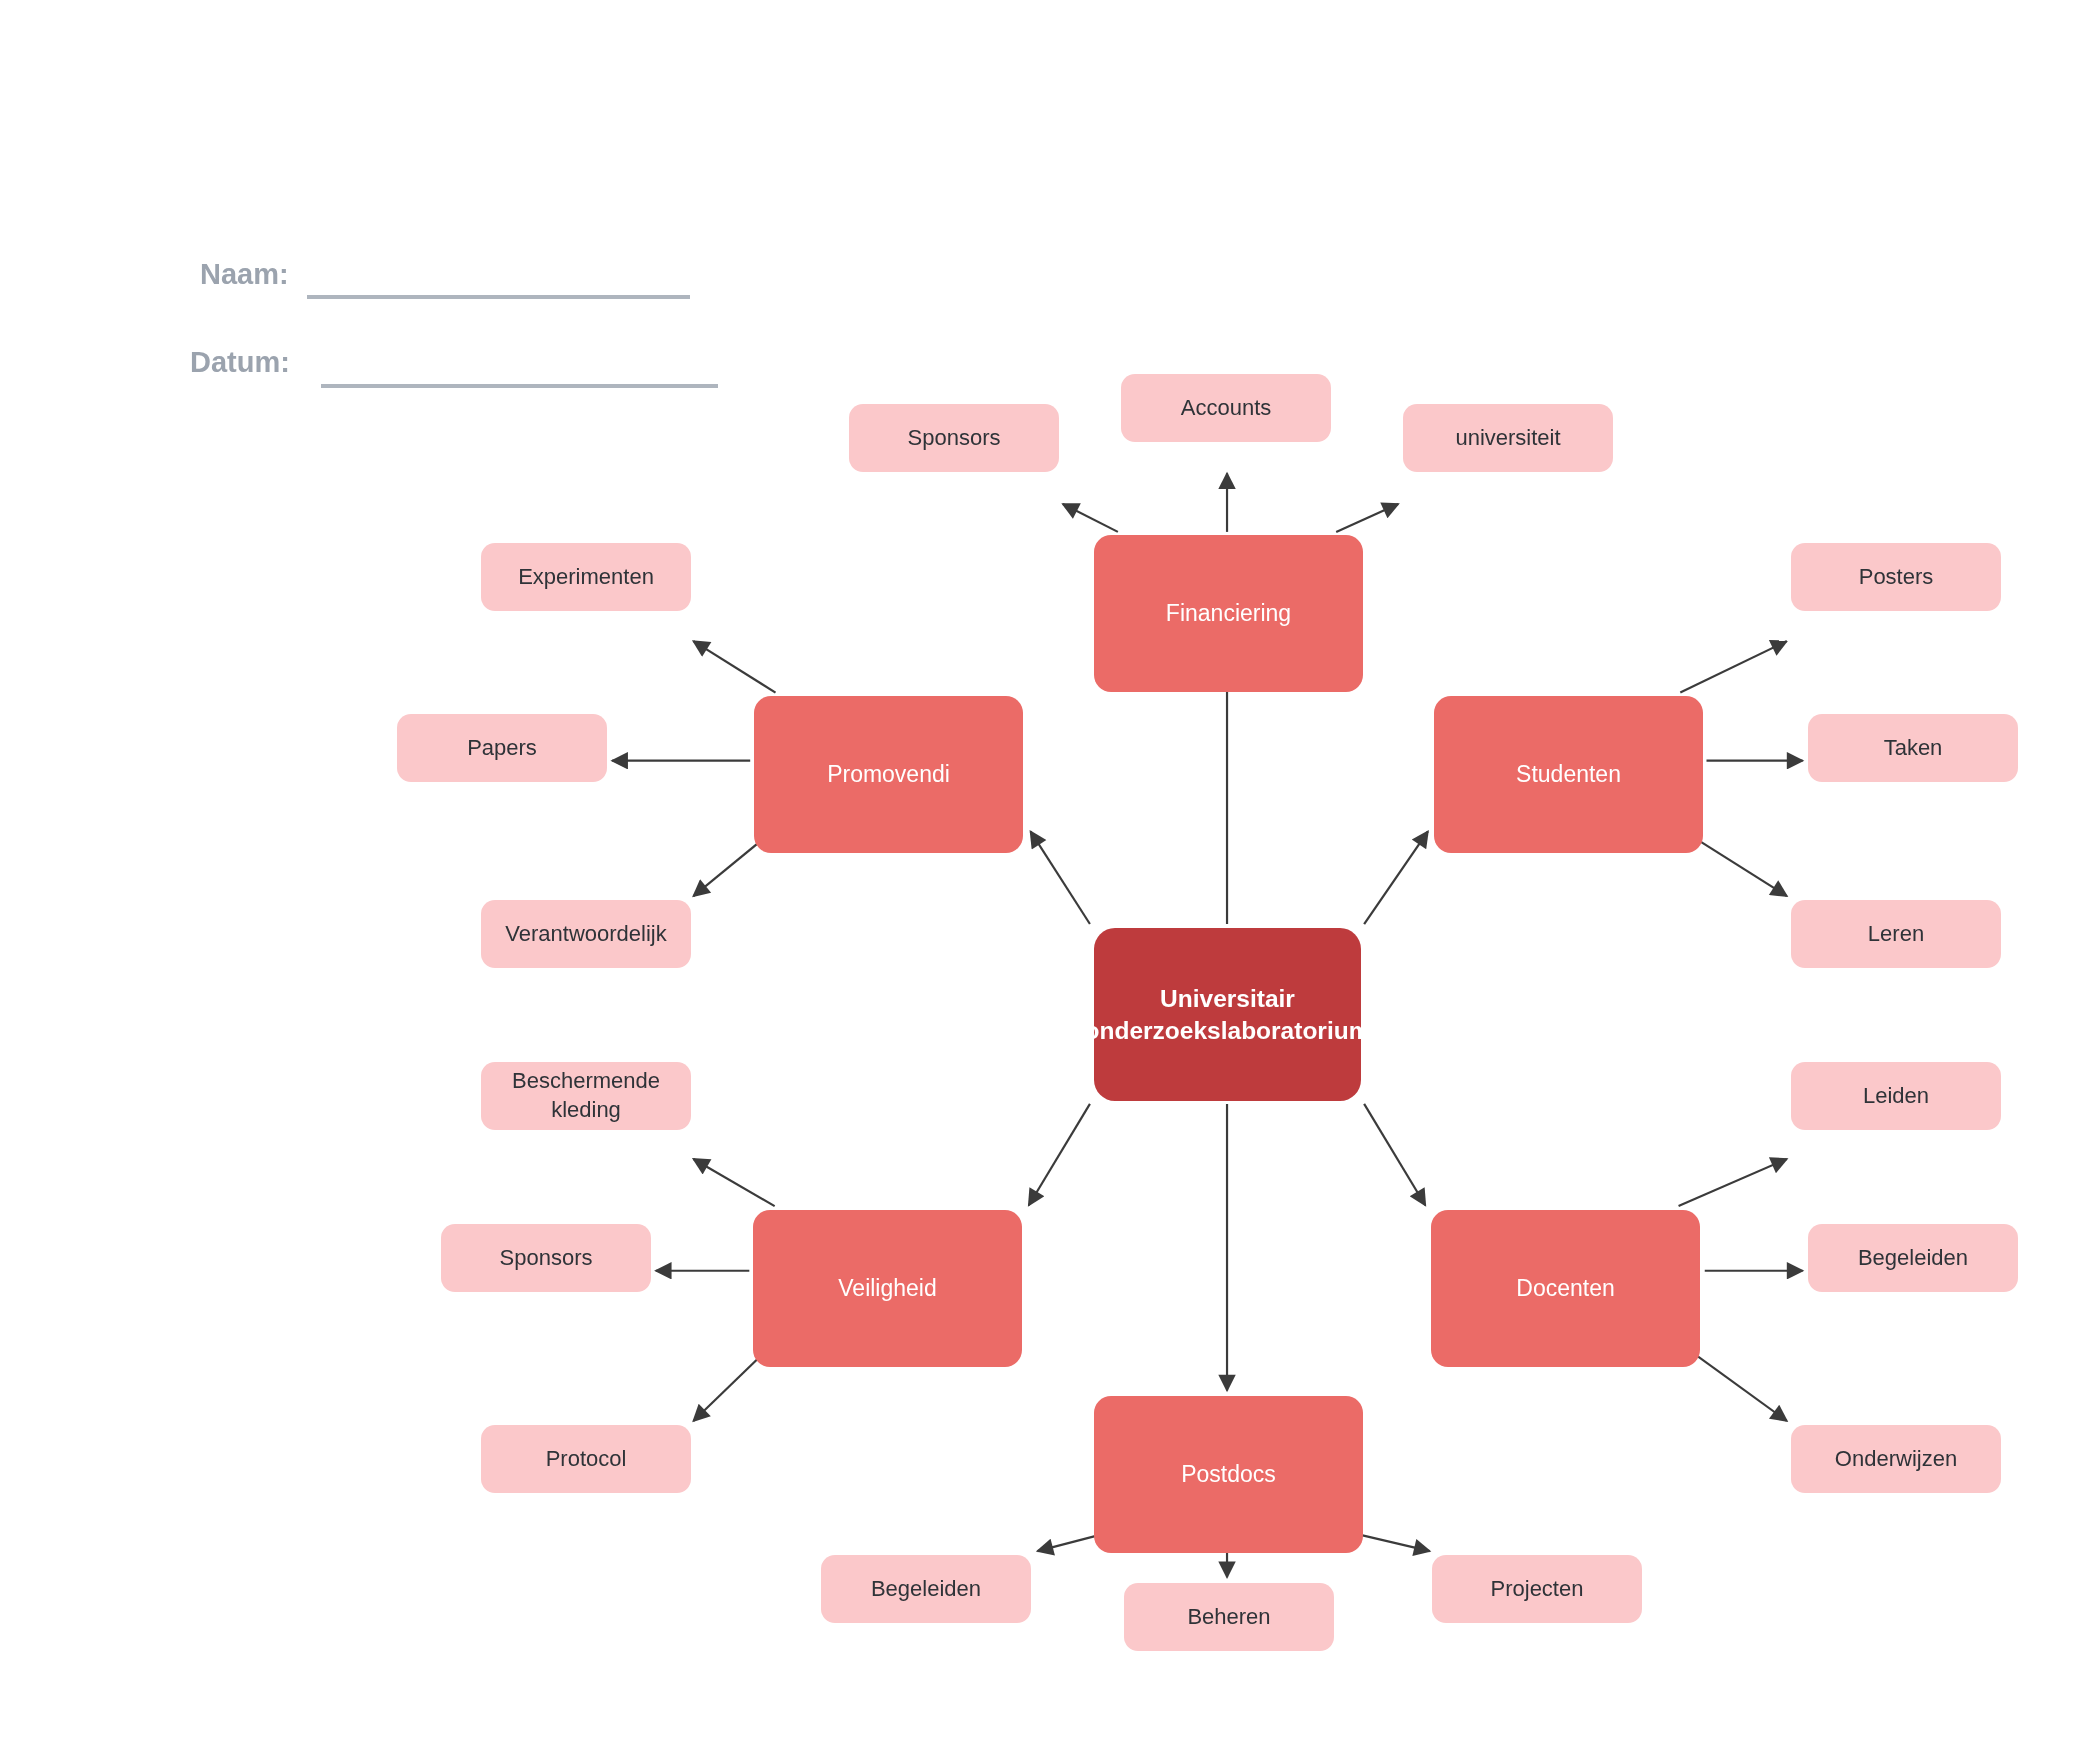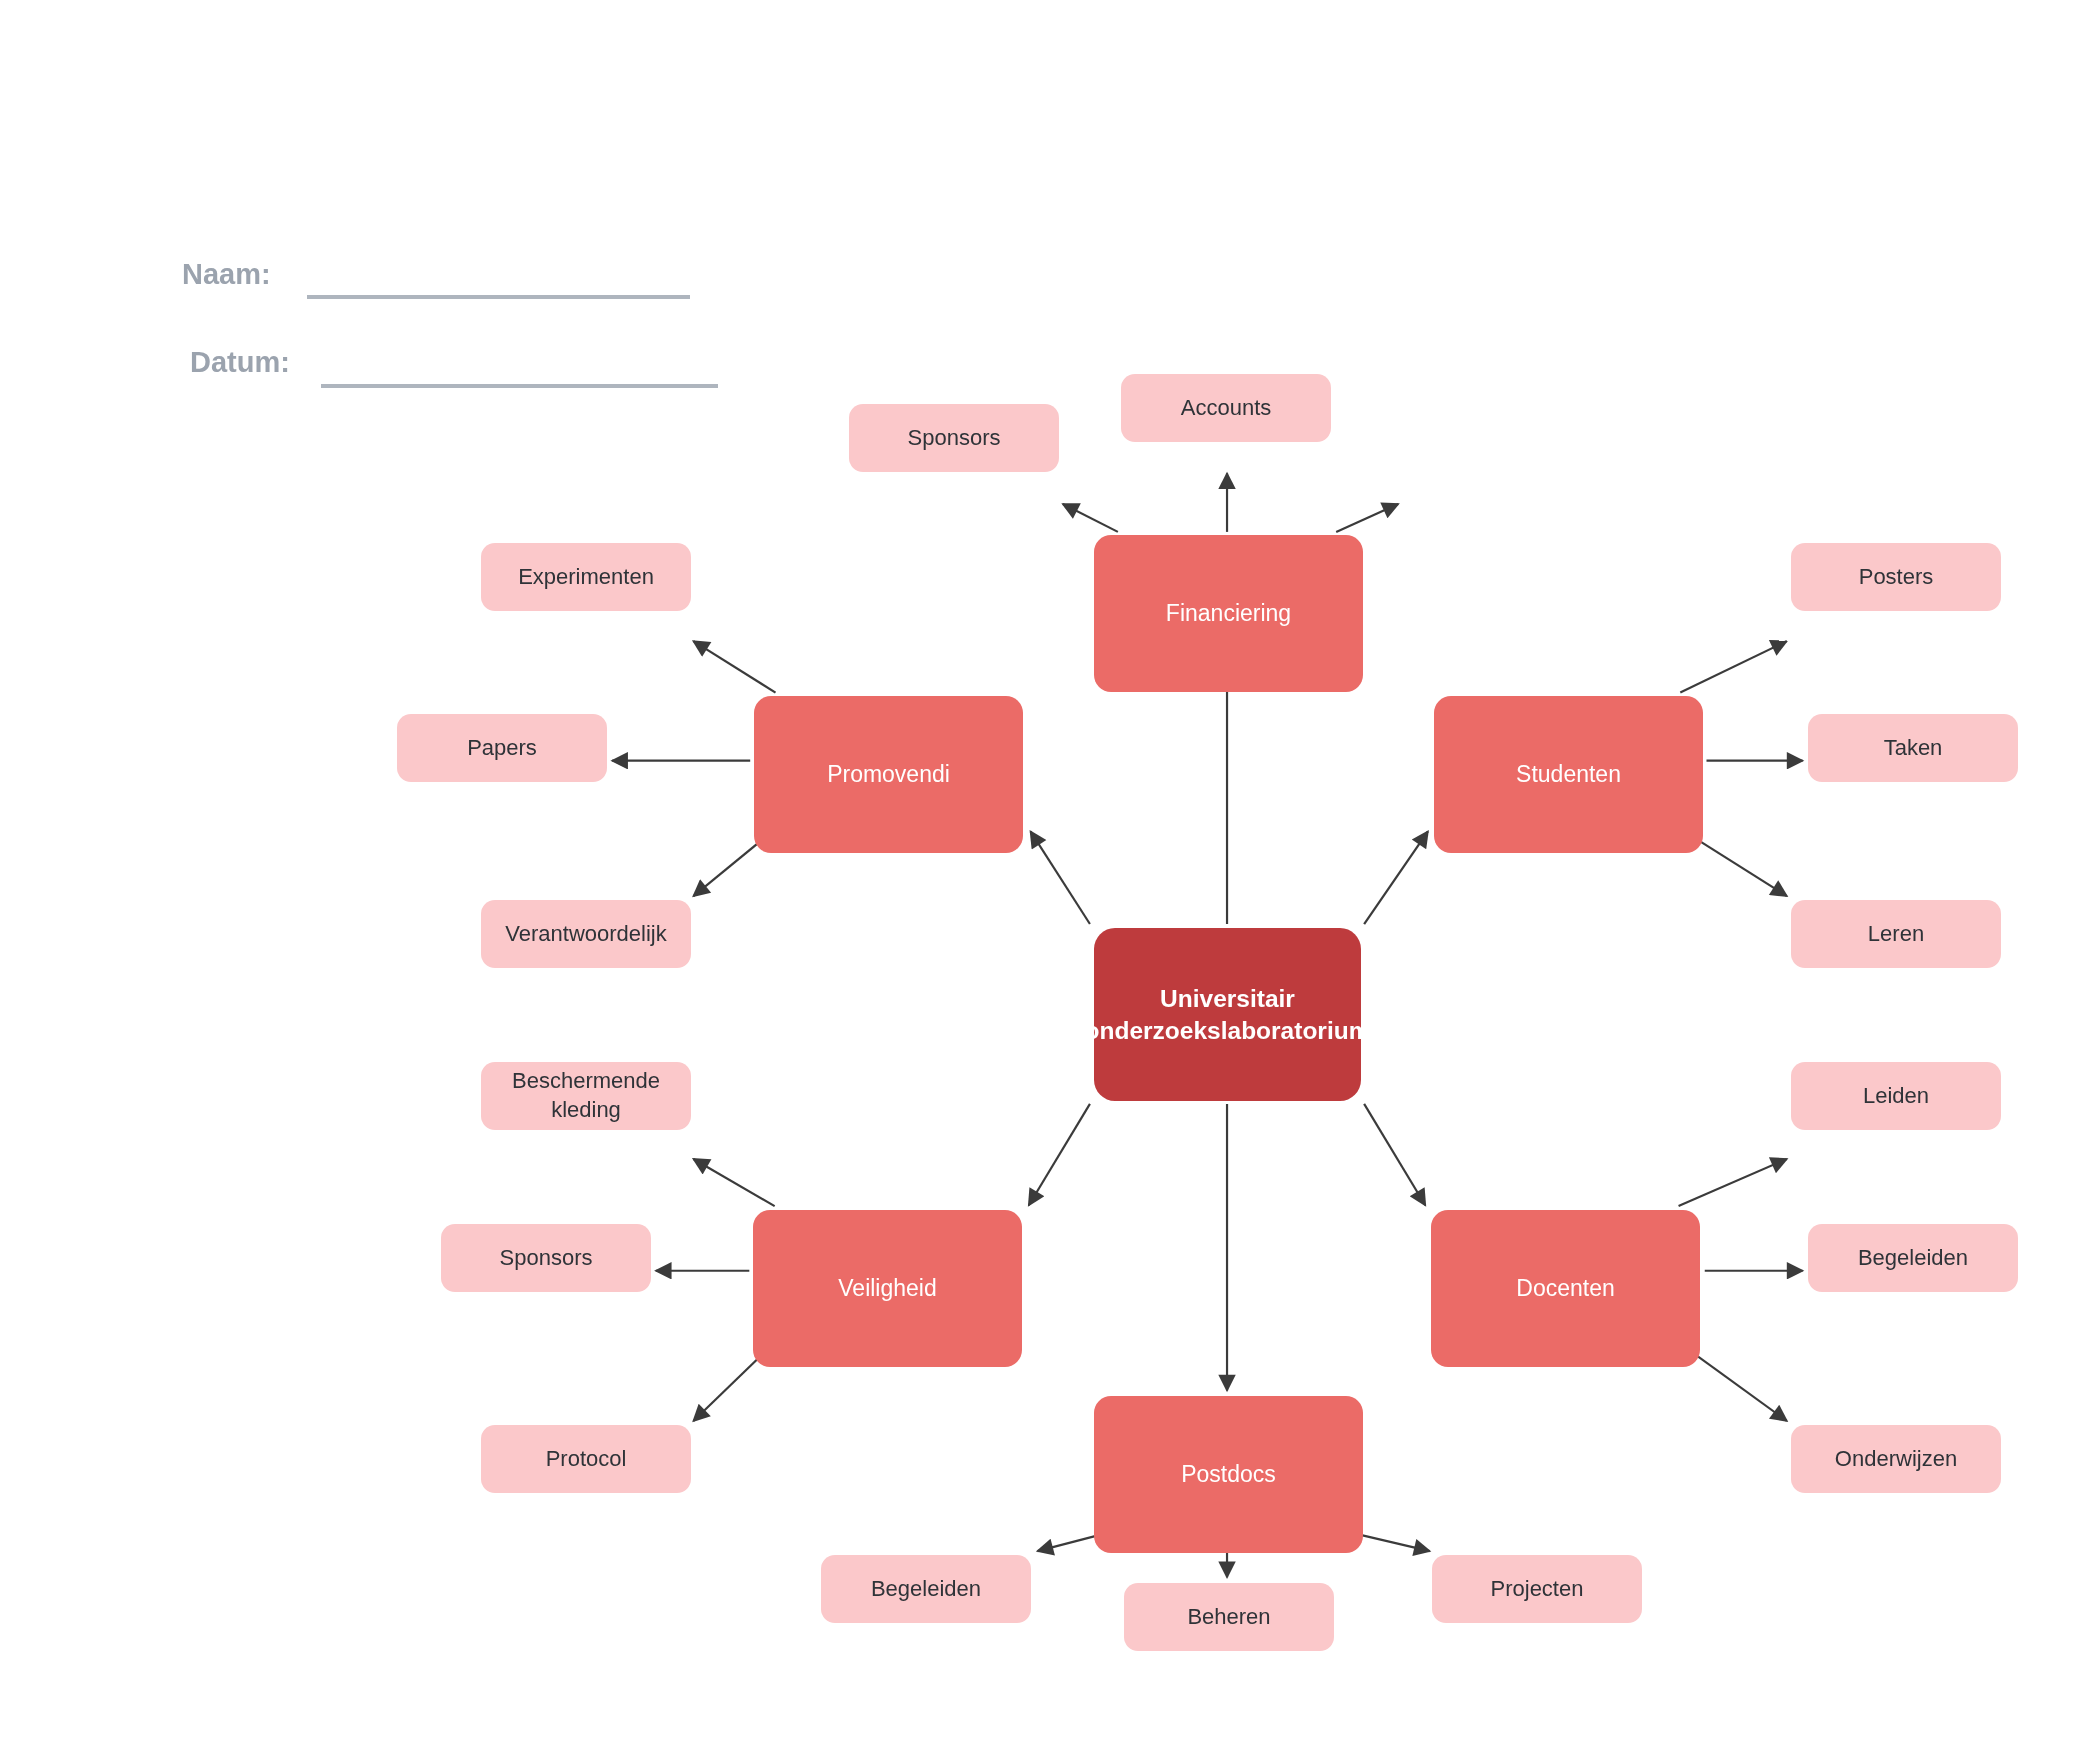--- a/index.html
+++ b/index.html
@@ -58,21 +58,21 @@
     font-size:24.5px;font-weight:bold;line-height:1.3;
   }
   .leaf .lbl{padding:0 12.2px;}
 </style>
 </head>
 <body>
 
 <div class="canvas">
 
 
-  <div class="form-label" style="left:182px;top:258px">Naam:</div>
+  <div class="form-label" style="left:200px;top:258px">Naam:</div>
   <div class="form-line" style="left:307px;top:295px;width:383px"></div>
 
   <div class="form-label" style="left:190px;top:346px">Datum:</div>
   <div class="form-line" style="left:321px;top:384px;width:397px"></div>
 
   <svg class="edges" width="2096" height="1745" viewBox="0 0 2400 1998">
     <defs>
       <marker id="arrow" viewBox="0 0 10 10" refX="9" refY="5" markerWidth="24" markerHeight="20" orient="auto" markerUnits="userSpaceOnUse">
         <path d="M0,0 L10,5 L0,10 Z"></path>
       </marker>
@@ -131,20 +131,23 @@
   <div class="node category" style="left:1094px;top:1396px">
     <span class="lbl">Postdocs</span>
   </div>
 
   <div class="node leaf" style="left:849px;top:404px">
     <span class="lbl">Sponsors</span>
   </div>
   <div class="node leaf" style="left:1121px;top:374px">
     <span class="lbl">Accounts</span>
   </div>
+  <div class="node leaf" style="left:1403px;top:404px">
+    <span class="lbl">universiteit</span>
+  </div>
 
   <div class="node leaf" style="left:481px;top:543px">
     <span class="lbl">Experimenten</span>
   </div>
   <div class="node leaf" style="left:397px;top:714px">
     <span class="lbl">Papers</span>
   </div>
   <div class="node leaf" style="left:481px;top:900px">
     <span class="lbl">Verantwoordelijk</span>
   </div>

